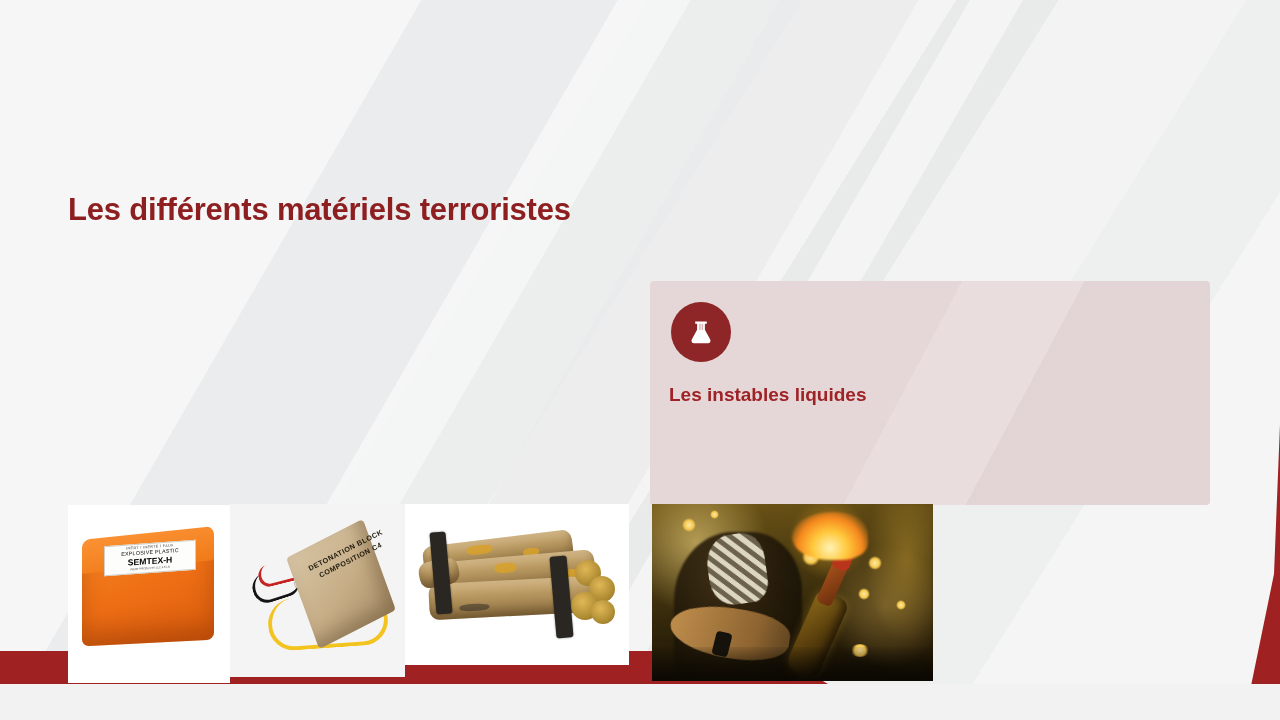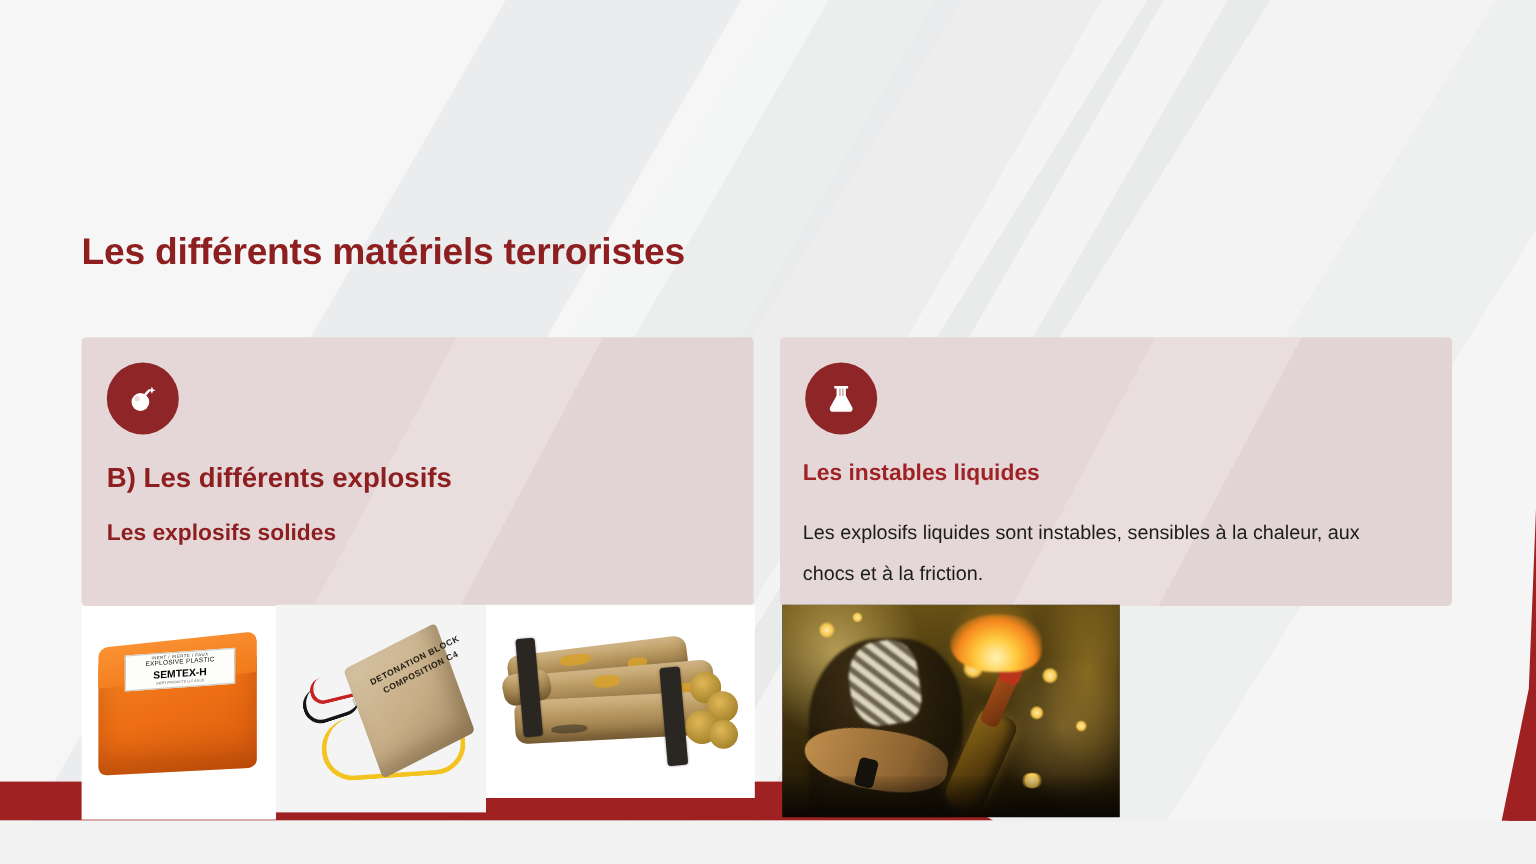--- a/index.html
+++ b/index.html
@@ -236,45 +236,31 @@
   <div class="band b2"></div>
   <div class="band b3"></div>
   <div class="band b4"></div>
 
   <div id="right-wedge"></div>
   <div id="right-wedge2"></div>
   <div id="bottom-bar"></div>
 
   <h1 id="page-title">Les différents matériels terroristes</h1>
 
-  <div class="card" id="card-left">
-    <div class="sheen"></div>
-    <div class="icon-circle">
-      <svg width="26" height="26" viewBox="0 0 26 26" aria-hidden="true">
-        <circle cx="11" cy="16" r="7.4" fill="#ffffff"></circle>
-        <path d="M15.2 9.6 L18.4 6.4" stroke="#ffffff" stroke-width="2.1" stroke-linecap="round" fill="none"></path>
-        <path d="M20.6 3.2 l.9 2.1 2.1.9 -2.1.9 -.9 2.1 -.9-2.1 -2.1-.9 2.1-.9z" fill="#ffffff"></path>
-        <circle cx="8.4" cy="13.2" r="2.2" fill="#8e2527" opacity="0.18"></circle>
-      </svg>
-    </div>
-    <div class="card-h1">B) Les différents explosifs</div>
-    <div class="card-h2">Les explosifs solides</div>
-  </div>
 
   <div class="card" id="card-right">
     <div class="sheen"></div>
     <div class="icon-circle">
       <svg width="24" height="26" viewBox="0 0 24 26" aria-hidden="true">
         <path d="M6.2 2.6 h11.6 v2.2 h-1.9 v6.0 l5.3 9.6 c.9 1.7 -.2 3.8 -2.1 3.8 H4.9 c-1.9 0 -3.0 -2.1 -2.1 -3.8 l5.3 -9.6 V4.8 H6.2 z" fill="#ffffff"></path>
         <rect x="10.2" y="4.8" width="1.5" height="6.2" fill="#8e2527" opacity="0.35"></rect>
         <rect x="12.6" y="4.8" width="1.5" height="6.2" fill="#8e2527" opacity="0.35"></rect>
       </svg>
     </div>
     <div class="card-h1-sm">Les instables liquides</div>
-    <div class="card-body">Les explosifs liquides sont instables, sensibles à la chaleur, aux chocs et à la friction.</div>
   </div>
 
   <div class="photo" id="photo-semtex">
     <div class="semtex-body"></div>
     <div class="semtex-top"></div>
     <div class="semtex-label">
       <span class="l1">INERT / INERTE / FAUX</span>
       <span class="l2">EXPLOSIVE PLASTIC</span>
       <span class="l3">SEMTEX-H</span>
       <span class="l4">INERT PRODUCTS LLC          4.5 LB</span>

